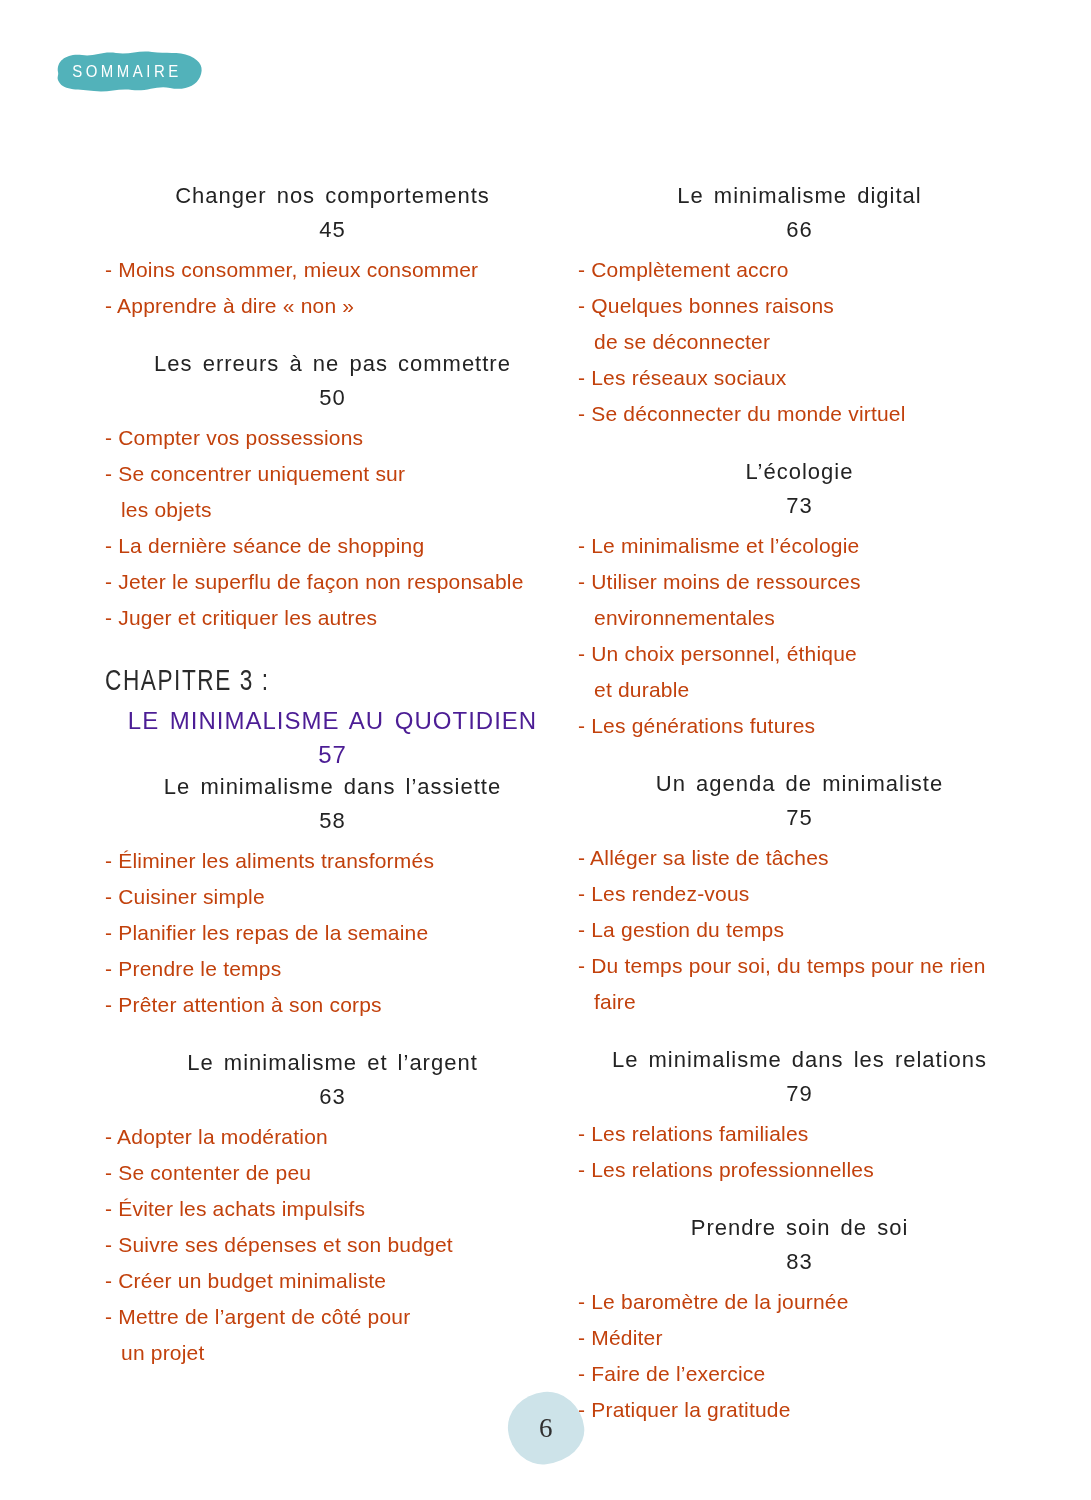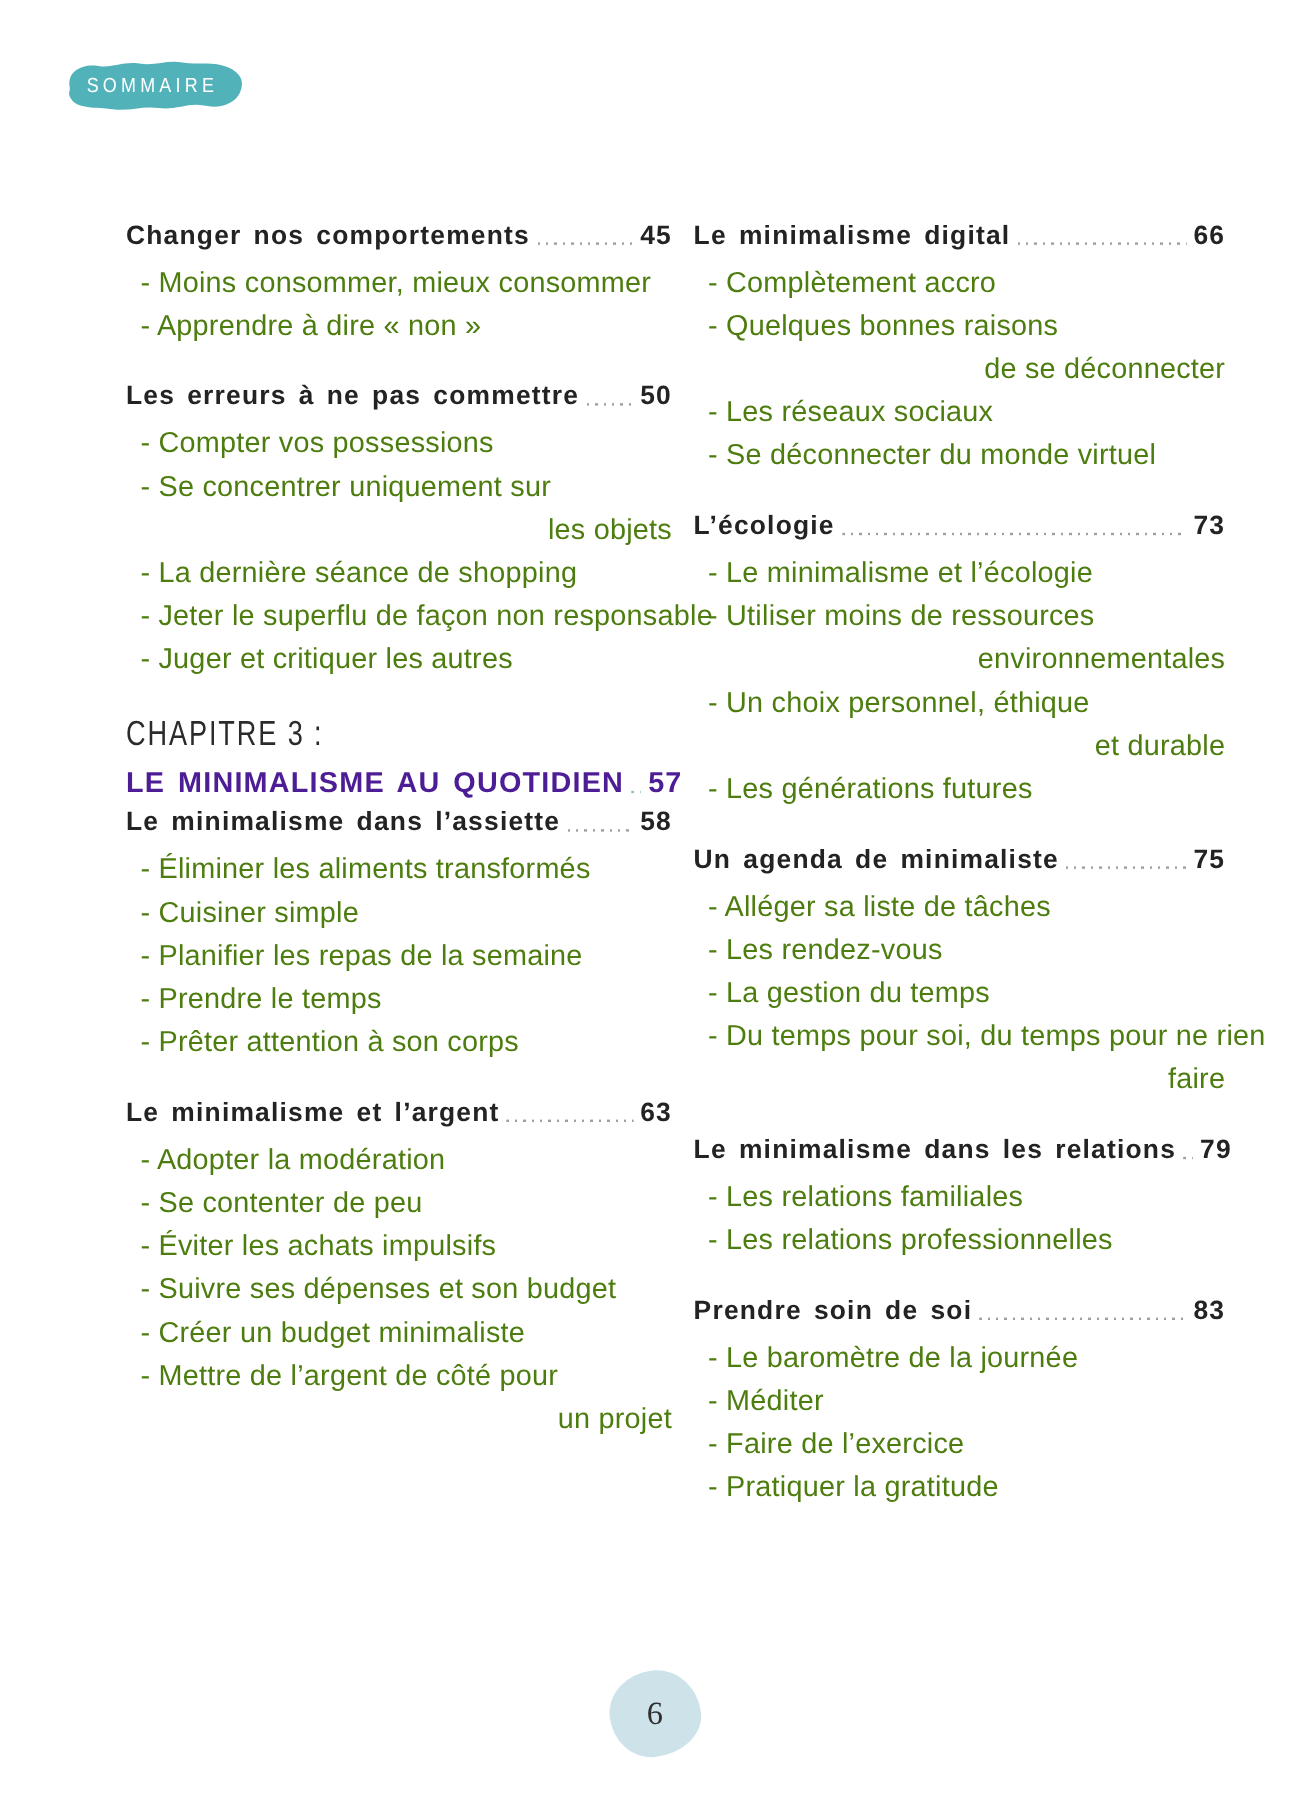--- a/index.html
+++ b/index.html
@@ -24,39 +24,39 @@
 
   
   .col{position:absolute;top:182px;}
   .col-left{left:105px;width:455px;}
   .col-right{left:578px;width:443px;}
 
   .section{margin-bottom:26px;}
 
   .head{
     display:flex;align-items:center;
-    font-weight:bold;font-size:22px;line-height:28px;
+    font-weight:normal;font-size:22px;line-height:28px;
     color:#232323;letter-spacing:1px;word-spacing:3px;
     margin-bottom:8px;
+    flex-direction:column;
   }
   .head .title{white-space:nowrap;}
   .head .dots{
     flex:1;min-width:8px;height:2px;margin:0 6px;
     align-self:flex-end;margin-bottom:6px;
     background-image:repeating-linear-gradient(to right,#9e9e9e 0 2px,transparent 2px 7px);
   }
   .head .pnum{white-space:nowrap;}
 
   .items .line{
-    font-size:24px;line-height:36px;
-    color:#4d7c0f;letter-spacing:.2px;
+    font-size:21px;line-height:36px;
+    color:#c2410c;letter-spacing:.2px;
     white-space:nowrap;
-    margin-left:12px;
-  }
-  .items .line.cont{padding-left:16px;text-align:right;}
+  }
+  .items .line.cont{padding-left:16px;}
 
   
   .section.chapter{margin-bottom:4px;}
   .kicker{line-height:36px;margin-bottom:4px;}
   .kicker-in{
     display:inline-block;font-size:29px;font-weight:400;
     letter-spacing:2px;color:#2b2b2b;
     transform:scaleX(.78);transform-origin:left center;
   }
   .head.teal{

